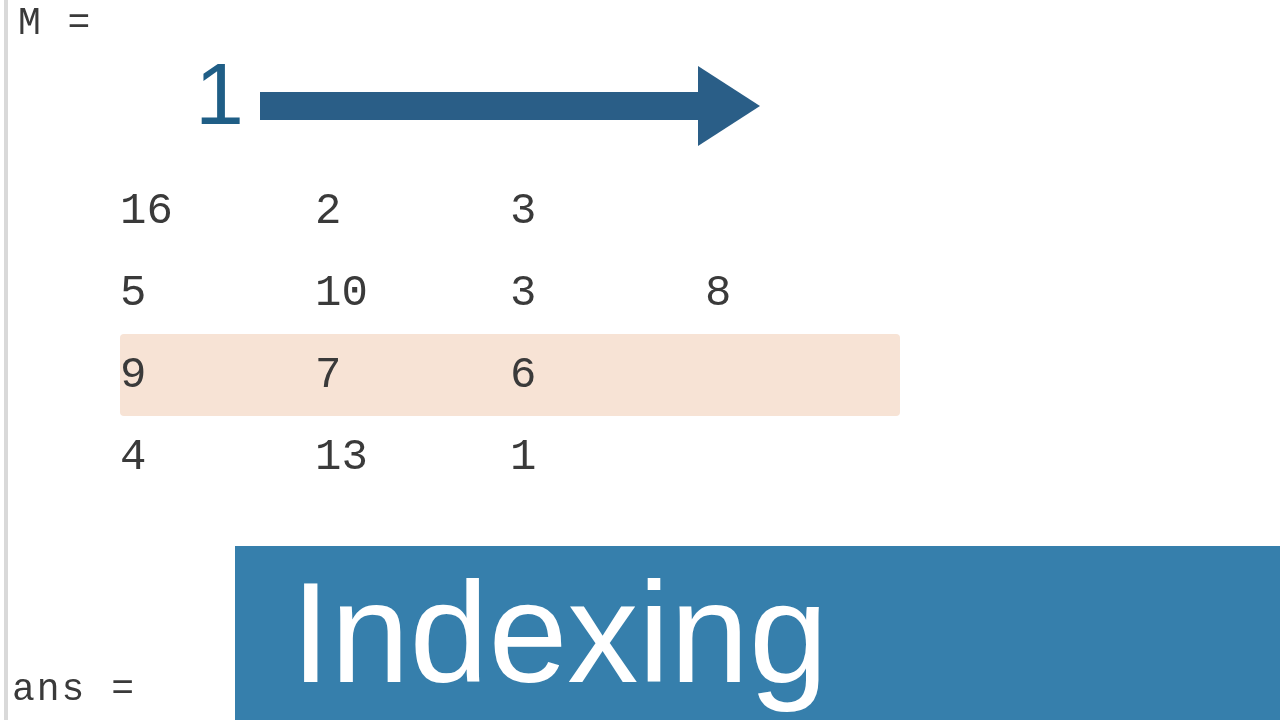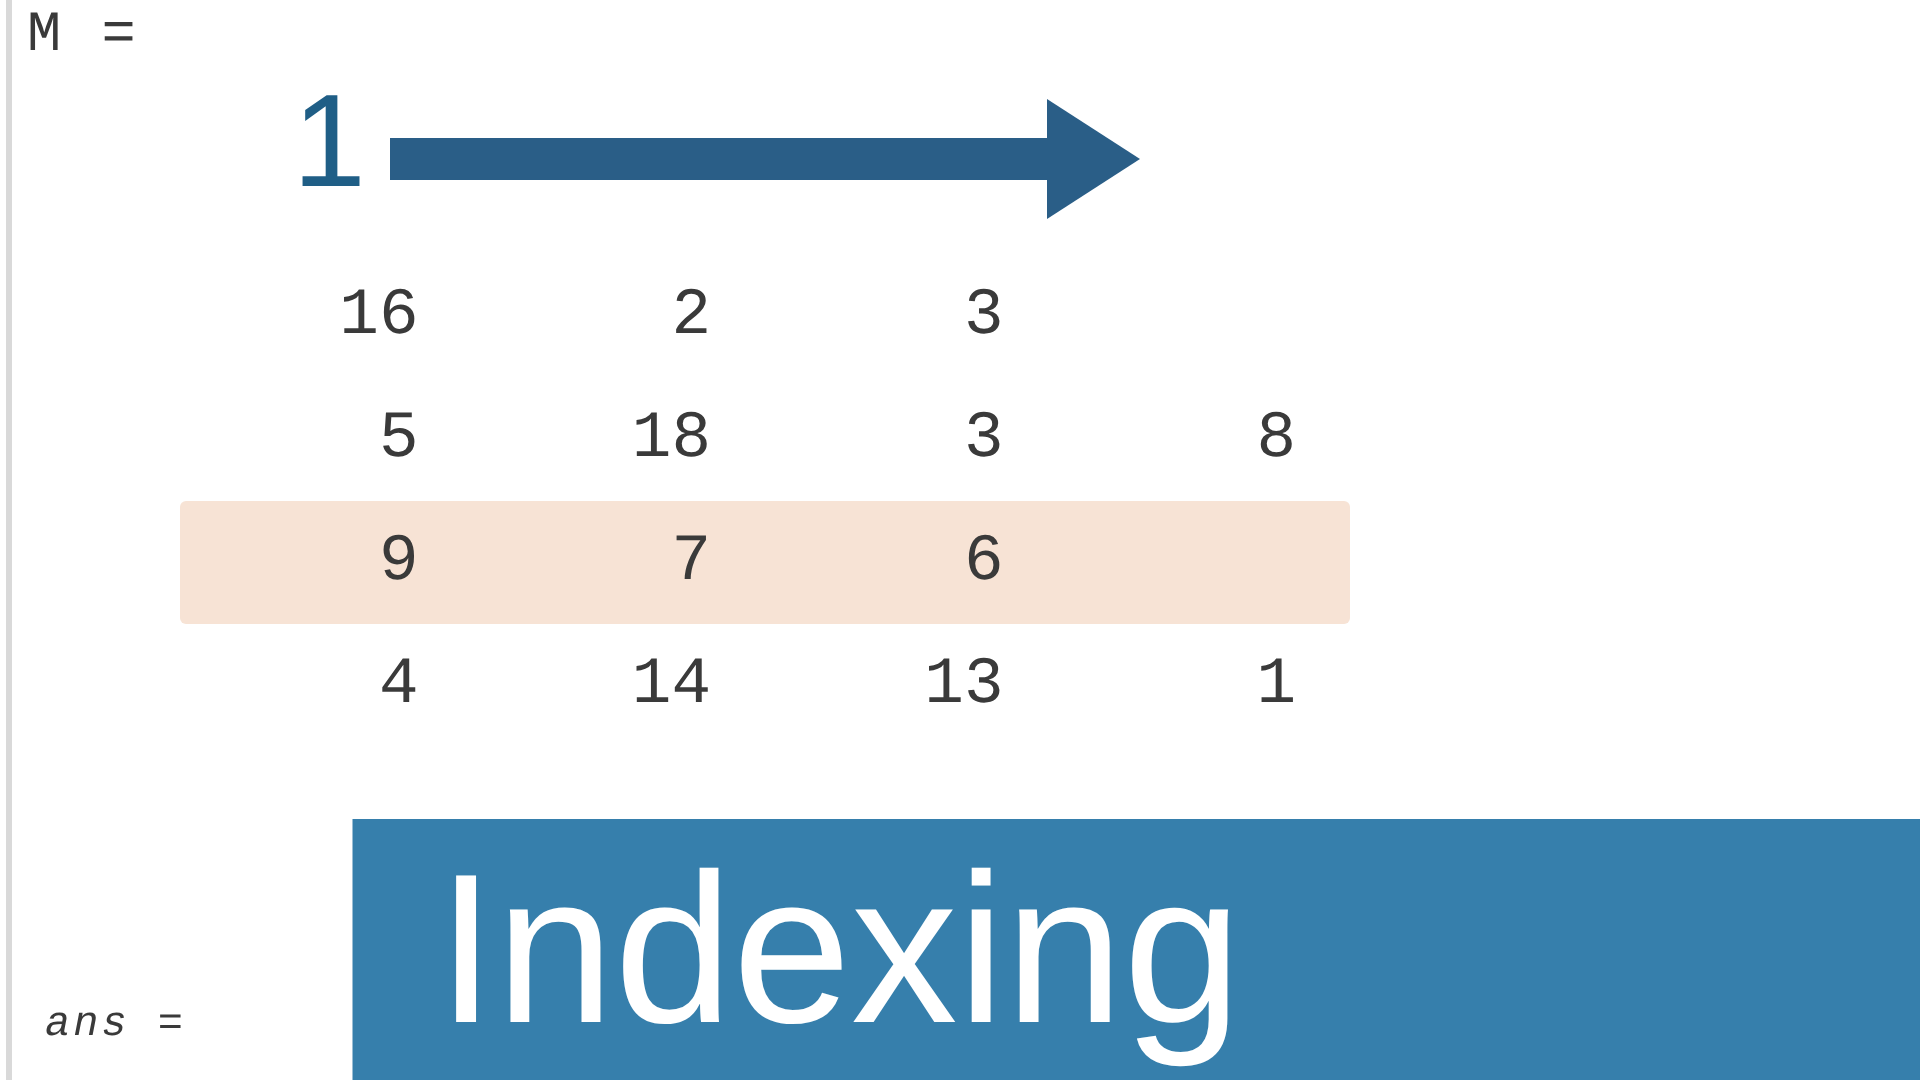--- a/index.html
+++ b/index.html
@@ -77,21 +77,20 @@
     display: flex;
     height: 82px;
     align-items: center;
     border-radius: 4px;
   }
   .mrow.highlight {
     background: #f7e3d5;
   }
   .mcell {
     width: 195px;
-    text-align: right;
     padding-right: 36px;
     box-sizing: border-box;
     font-family: "Consolas", "Menlo", "Courier New", monospace;
     font-size: 44px;
     color: #3a3a3a;
   }
 
   .banner {
     position: absolute;
     left: 235px;
@@ -108,25 +107,24 @@
   .banner-text {
     font-family: "Segoe UI Light", "Segoe UI", "Helvetica Neue", Arial, sans-serif;
     font-weight: 300;
     font-size: 142px;
     line-height: 1;
     color: #ffffff;
   }
 
   .var-ans {
     position: absolute;
-    left: 30px;
+    left: 12px;
     top: 668px;
-    font-size: 28px;
+    font-size: 38px;
     letter-spacing: 2px;
-    font-style: italic;
   }
 </style>
 </head>
 <body>
 
 <div class="left-rule"></div>
 
 <div class="mono var-M">M =</div>
 
 <div class="index-one">1</div>
@@ -137,32 +135,31 @@
 </div>
 
 <div class="matrix">
   <div class="mrow">
     <div class="mcell">16</div>
     <div class="mcell">2</div>
     <div class="mcell">3</div>
   </div>
   <div class="mrow">
     <div class="mcell">5</div>
-    <div class="mcell">18</div>
+    <div class="mcell">10</div>
     <div class="mcell">3</div>
     <div class="mcell">8</div>
   </div>
   <div class="mrow highlight">
     <div class="mcell">9</div>
     <div class="mcell">7</div>
     <div class="mcell">6</div>
   </div>
   <div class="mrow">
     <div class="mcell">4</div>
-    <div class="mcell">14</div>
     <div class="mcell">13</div>
     <div class="mcell">1</div>
   </div>
 </div>
 
 <div class="banner">
   <div class="banner-text">Indexing</div>
 </div>
 
 <div class="mono var-ans">ans =</div>

